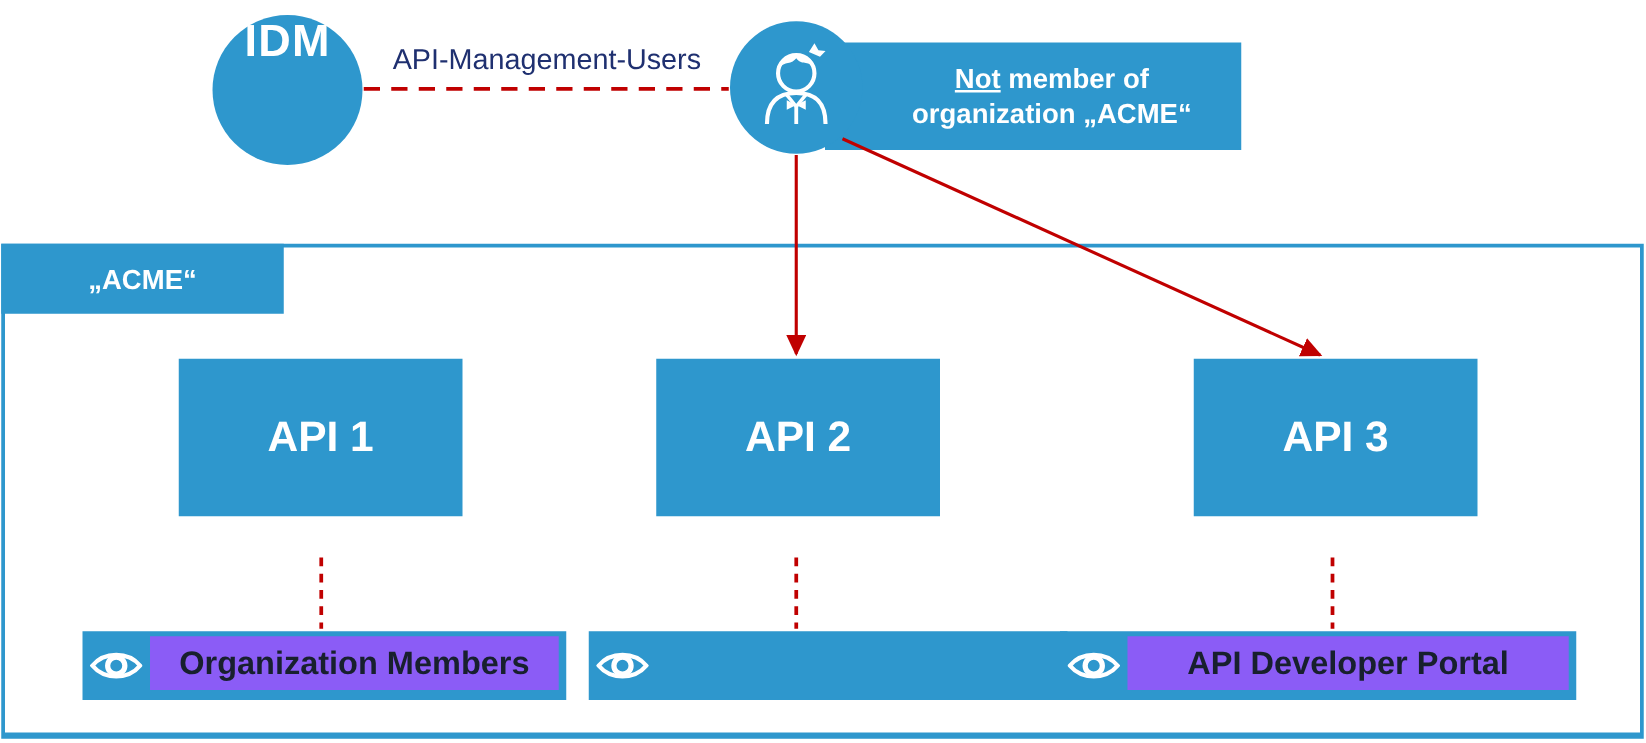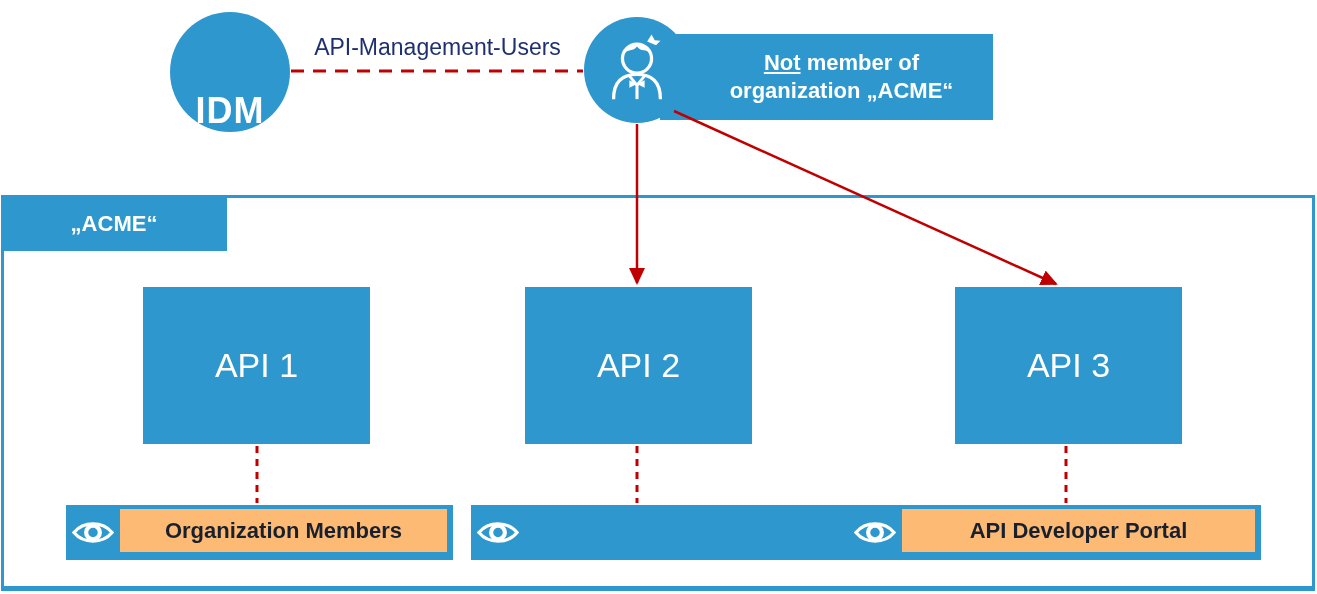--- a/index.html
+++ b/index.html
@@ -23,21 +23,21 @@
     pointer-events: none;
   }
 
   
   .idm-circle {
     position: absolute;
     left: 170px; top: 12px;
     width: 120px; height: 120px;
     border-radius: 50%;
     background: var(--blue);
-    display: flex; align-items: flex-end; justify-content: center;
+    display: flex; align-items: flex-start; justify-content: center;
     color: #ffffff;
     font-weight: bold;
     font-size: 36px;
     letter-spacing: 1px;
     z-index: 4;
   }
 
   .connection-label {
     position: absolute;
     left: 295px; top: 34px;
@@ -99,24 +99,24 @@
     display: flex; flex-direction: column;
     align-items: center; justify-content: center;
     text-align: center;
     z-index: 2;
   }
 
   
   .api-box {
     position: absolute;
     top: 287px;
-    width: 227px; height: 157px;
-    background: var(--blue);
-    color: #ffffff;
-    font-weight: normal;
+    width: 227px; height: 126px;
+    background: var(--blue);
+    color: #ffffff;
+    font-weight: bold;
     font-size: 34px;
     display: flex; align-items: center; justify-content: center;
     z-index: 2;
   }
   .api-box.api-1 { left: 143px; }
   .api-box.api-2 { left: 525px; }
   .api-box.api-3 { left: 955px; }
 
   
   .vis-label {
@@ -133,25 +133,25 @@
   .vis-eye {
     position: absolute;
     left: 0; top: 0;
     width: 54px; height: 100%;
     display: flex; align-items: center; justify-content: center;
   }
 
   .vis-text {
     position: absolute;
     left: 54px; top: 4px; right: 6px; bottom: 8px;
-    background: #fdba74;
+    background: #8b5cf6;
     display: flex; align-items: center; justify-content: center;
     color: var(--darktext);
     font-weight: bold;
-    font-size: 22px;
+    font-size: 26px;
     white-space: nowrap;
   }
 </style>
 </head>
 <body>
 
 <div class="canvas" style="--blue:#2E97CD; --navy:#1F3070; --darktext:#18202E;">
 
   <svg class="connector-layer" width="1317" height="594" viewBox="0 0 1317 594">
     <defs>

